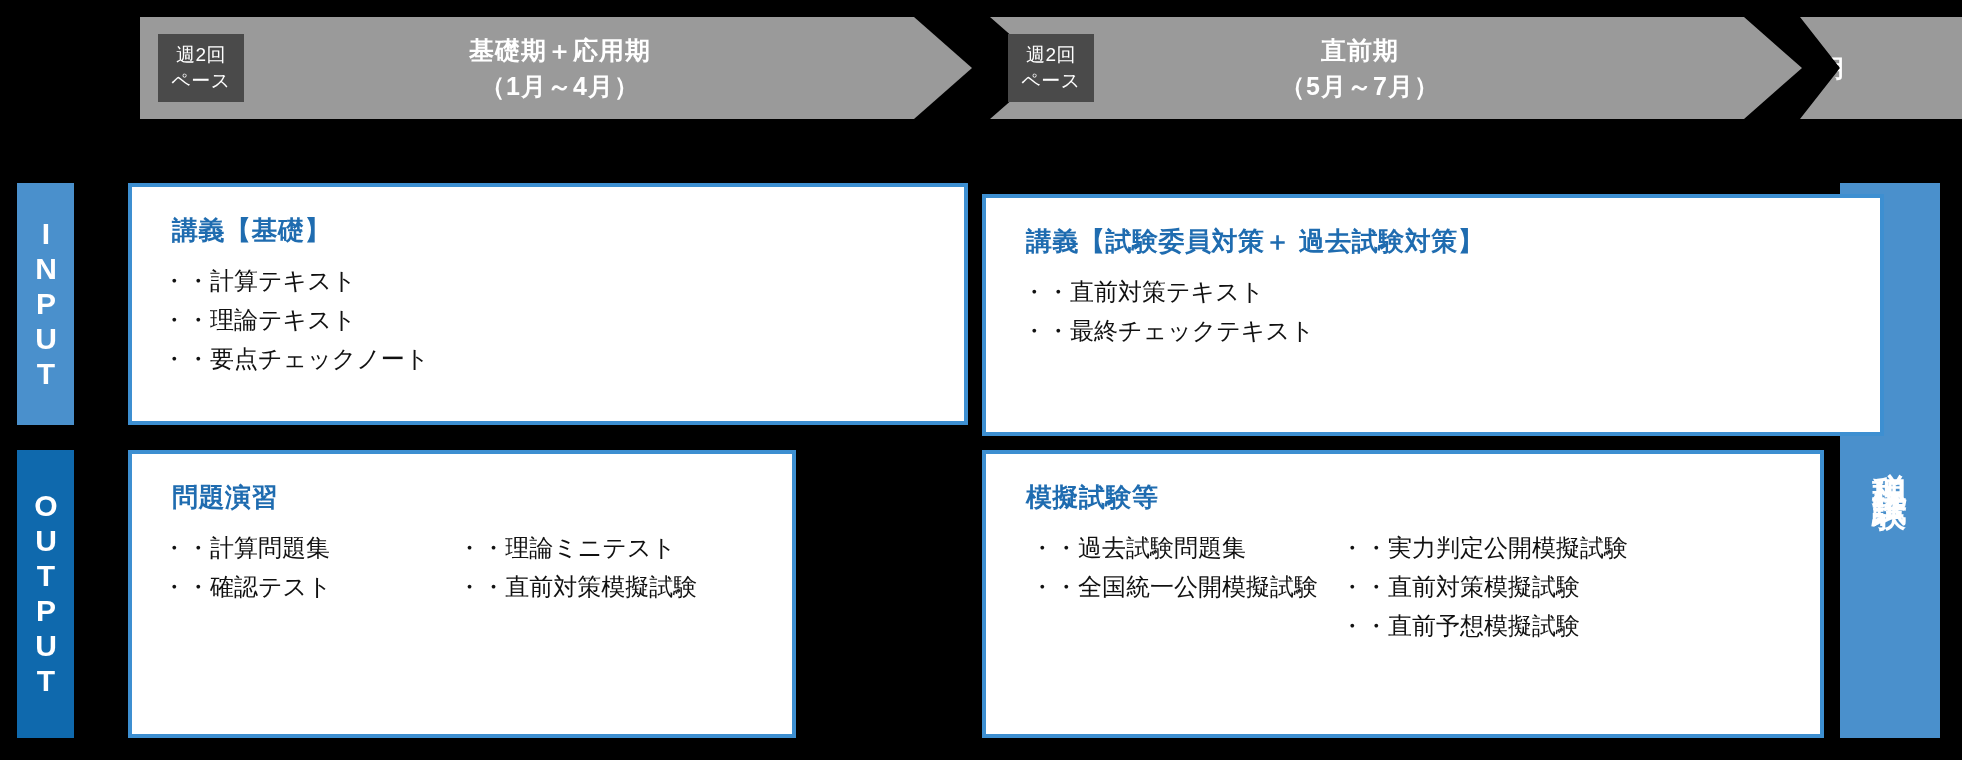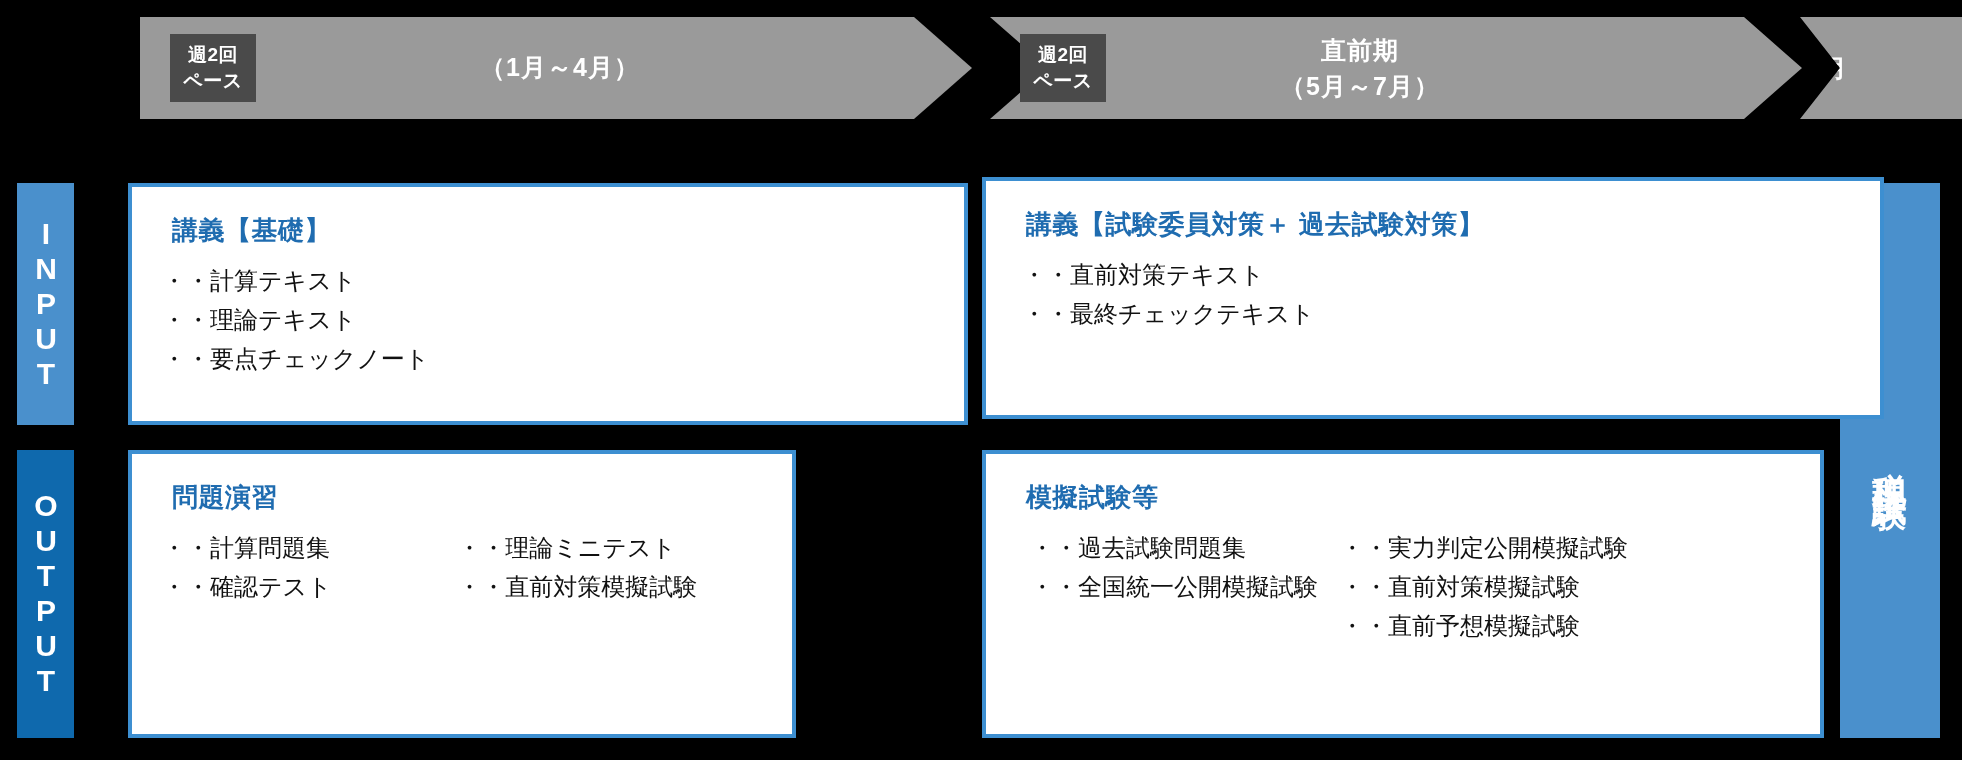--- a/index.html
+++ b/index.html
@@ -54,24 +54,23 @@
     top: 17px;
     width: 86px;
     height: 68px;
     background: #4a4a4a;
     color: #ffffff;
     display: flex;
     flex-direction: column;
     align-items: center;
     justify-content: center;
     font-size: 19px;
-    font-weight: 700;
+    font-weight: 400;
     line-height: 1.35;
     letter-spacing: 0.5px;
-    margin-left: 12px;
   }
   .pace-1 { left: 18px; }
   .pace-2 { left: 868px; }
 
   .phase-title {
     position: absolute;
     color: #ffffff;
     text-align: center;
     font-size: 25px;
     font-weight: 700;
@@ -148,21 +147,21 @@
 
   
   .panel {
     position: absolute;
     background: #ffffff;
     border: 4px solid #3d8fd1;
     box-sizing: border-box;
     padding: 22px 30px 18px 30px;
   }
   .panel-in-1  { left: 128px;  top: 183px; width: 840px;  height: 242px; }
-  .panel-in-2  { left: 982px;  top: 177px; width: 902px;  height: 242px; }
+  .panel-in-2  { left: 982px;  top: 194px; width: 902px;  height: 242px; }
   .panel-out-1 { left: 128px;  top: 450px; width: 668px;  height: 288px; }
   .panel-out-2 { left: 982px;  top: 450px; width: 842px;  height: 288px; }
 
   .panel-title {
     color: #1f6cb0;
     font-size: 26px;
     font-weight: 700;
     letter-spacing: 0.5px;
     margin: 4px 0 14px 14px;
   }
@@ -201,20 +200,21 @@
 
     <div class="phase-chevron phase-1"></div>
     <div class="phase-chevron phase-2"></div>
 
     <div class="pace-badge pace-1">
       <span>週2回</span>
       <span>ペース</span>
     </div>
 
     <div class="phase-title phase-title-1">
+      <div>基礎期＋応用期</div>
       <div>（1月～4月）</div>
     </div>
 
     <div class="pace-badge pace-2">
       <span>週2回</span>
       <span>ペース</span>
     </div>
 
     <div class="phase-title phase-title-2">
       <div>直前期</div>

